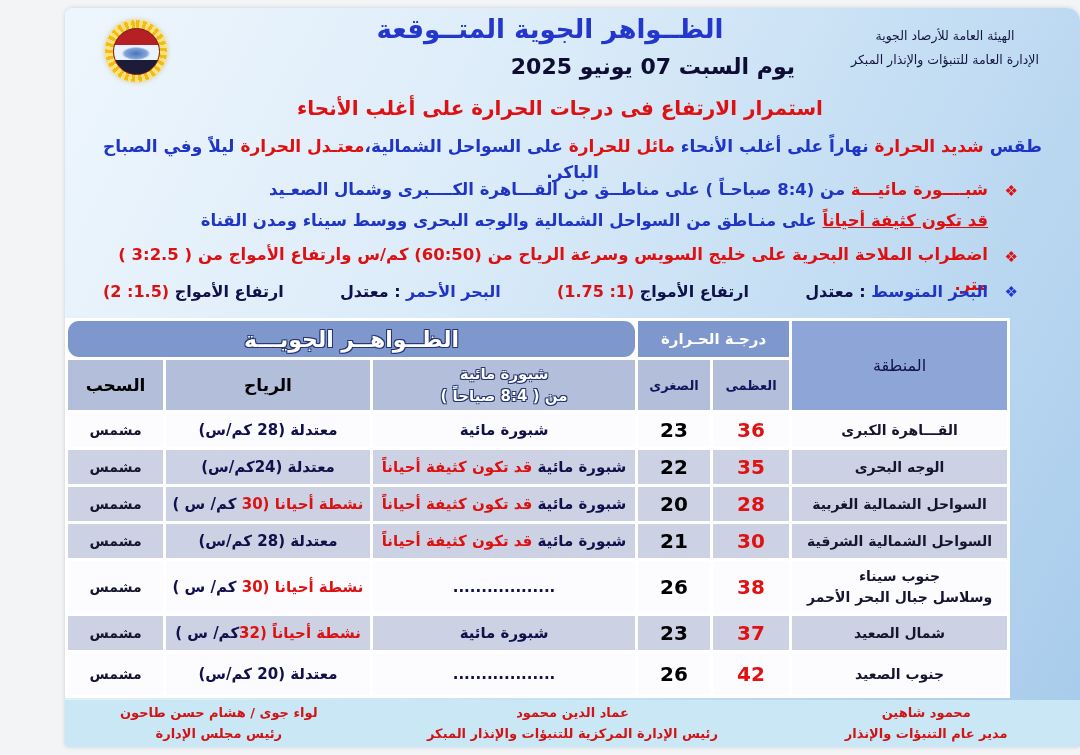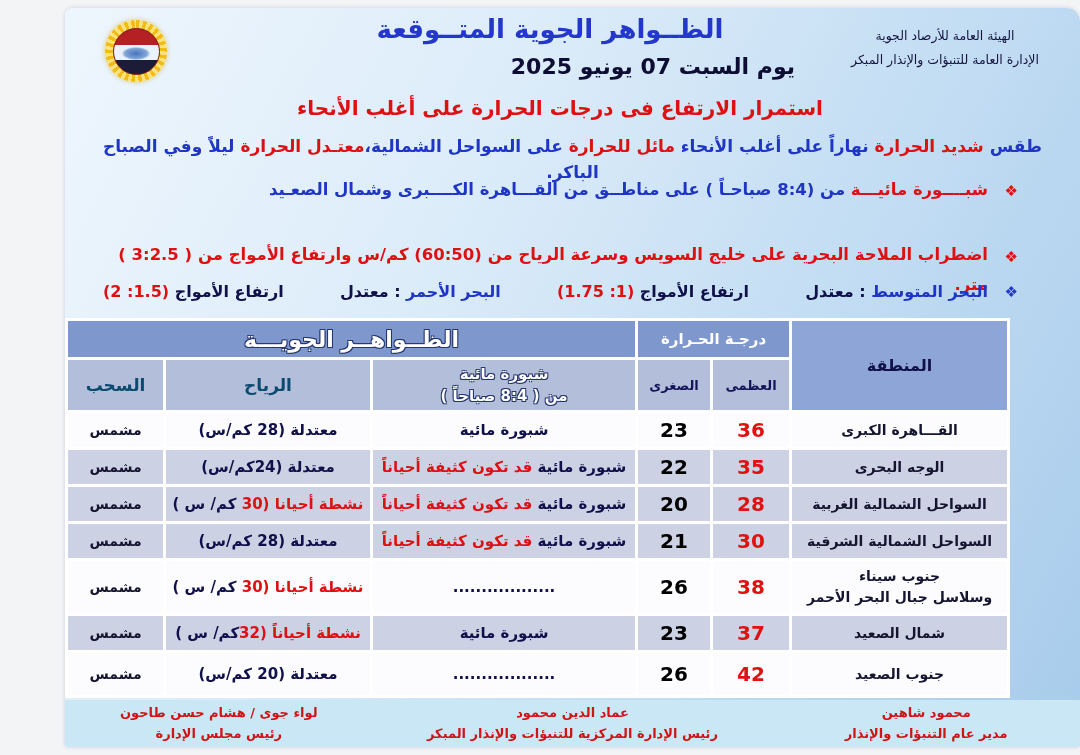--- a/index.html
+++ b/index.html
@@ -67,30 +67,31 @@
   .seg-navy{color:#10104a;}
   .u{text-decoration:underline;}
   
   .table-wrap{position:absolute;top:310px;left:0;width:945px;}
   table{border-collapse:separate;border-spacing:3px;background:#ffffff;width:945px;table-layout:fixed;direction:rtl;}
   td,th{padding:0 4px;text-align:center;vertical-align:middle;overflow:hidden;}
   .band{background:#7e97cc;}
   .band-phenomena{
     color:#fff;font-size:22px;font-weight:bold;height:36px;
     text-shadow:1px 1px 0 #25356f,-1px -1px 0 #25356f,1px -1px 0 #25356f,-1px 1px 0 #25356f;
+    border-radius:11px;
   }
   .band-temp{color:#fff;font-size:15px;font-weight:bold;height:32px;}
-  .region-head{background:#8ea5d8;color:#10104a;font-size:16px;font-weight:bold;margin-top:33px;}
+  .region-head{background:#8ea5d8;color:#10104a;font-size:16px;font-weight:normal;margin-top:33px;}
   .subband{background:#b3bedb;height:50px;font-weight:bold;}
   .sub-minmax{color:#14145a;font-size:13px;}
   .sub-fog{
     color:#fff;font-size:15px;white-space:pre-line;line-height:1.5;
     text-shadow:1px 1px 0 #25356f,-1px -1px 0 #25356f,1px -1px 0 #25356f,-1px 1px 0 #25356f;
   }
-  .sub-main{color:#0c4a6e;font-size:17px;margin-top:20px;}
+  .sub-main{color:#000000;font-size:17px;margin-top:20px;}
   tbody td{background:#ccd1e4;height:34px;font-weight:bold;}
   tbody tr:nth-child(1) td,tbody tr:nth-child(5) td,tbody tr:nth-child(7) td{background:#fcfcfe;}
   tbody tr:nth-child(5) td{height:52px;}
   tbody tr:nth-child(7) td{height:42px;}
   td.cell-region{color:#151530;font-size:14px;white-space:pre-line;line-height:1.5;}
   td.cell-max{color:#e01111;font-size:20px;}
   td.cell-min{color:#000000;font-size:20px;}
   td.cell-fog,td.cell-wind{font-size:15px;}
   td.cell-clouds{color:#151530;font-size:14px;}
   
@@ -118,20 +119,21 @@
     <div>الإدارة العامة للتنبؤات والإنذار المبكر</div>
   </div>
 
   <div class="headline">استمرار الارتفاع فى درجات الحرارة على أغلب الأنحاء</div>
 
   <div class="summary"><span class="seg-blue">طقس </span><span class="seg-red">شديد الحرارة </span><span class="seg-blue">نهاراً على أغلب الأنحاء </span><span class="seg-red">مائل للحرارة </span><span class="seg-blue">على السواحل الشمالية،</span><span class="seg-red">معتـدل الحرارة </span><span class="seg-blue">ليلاً وفي الصباح الباكر.</span></div>
 
   <div class="bullet bullet-fog">
     <span class="diamond">❖</span>
     <div><span class="seg-red">شبــــورة مائيـــة </span><span class="seg-blue">من (8:4 صباحـاً ) على مناطــق من  القـــاهرة الكــــبرى وشمال الصعـيد</span></div>
+    <div><span class="seg-red u">قد تكون كثيفة أحياناً</span><span class="seg-blue"> على منـاطق من السواحل الشمالية والوجه البحرى ووسط سيناء ومدن القناة</span></div>
   </div>
 
   <div class="bullet bullet-marine">
     <span class="diamond">❖</span>
     <div><span class="seg-red">اضطراب الملاحة البحرية على خليج السويس وسرعة الرياح من (60:50) كم/س وارتفاع الأمواج من ( 3:2.5 ) متر.</span></div>
   </div>
 
   <div class="sea">
     <span class="diamond">❖</span>
     <span><span class="seg-blue">البحر المتوسط</span><span class="seg-navy"> : معتدل</span></span>

